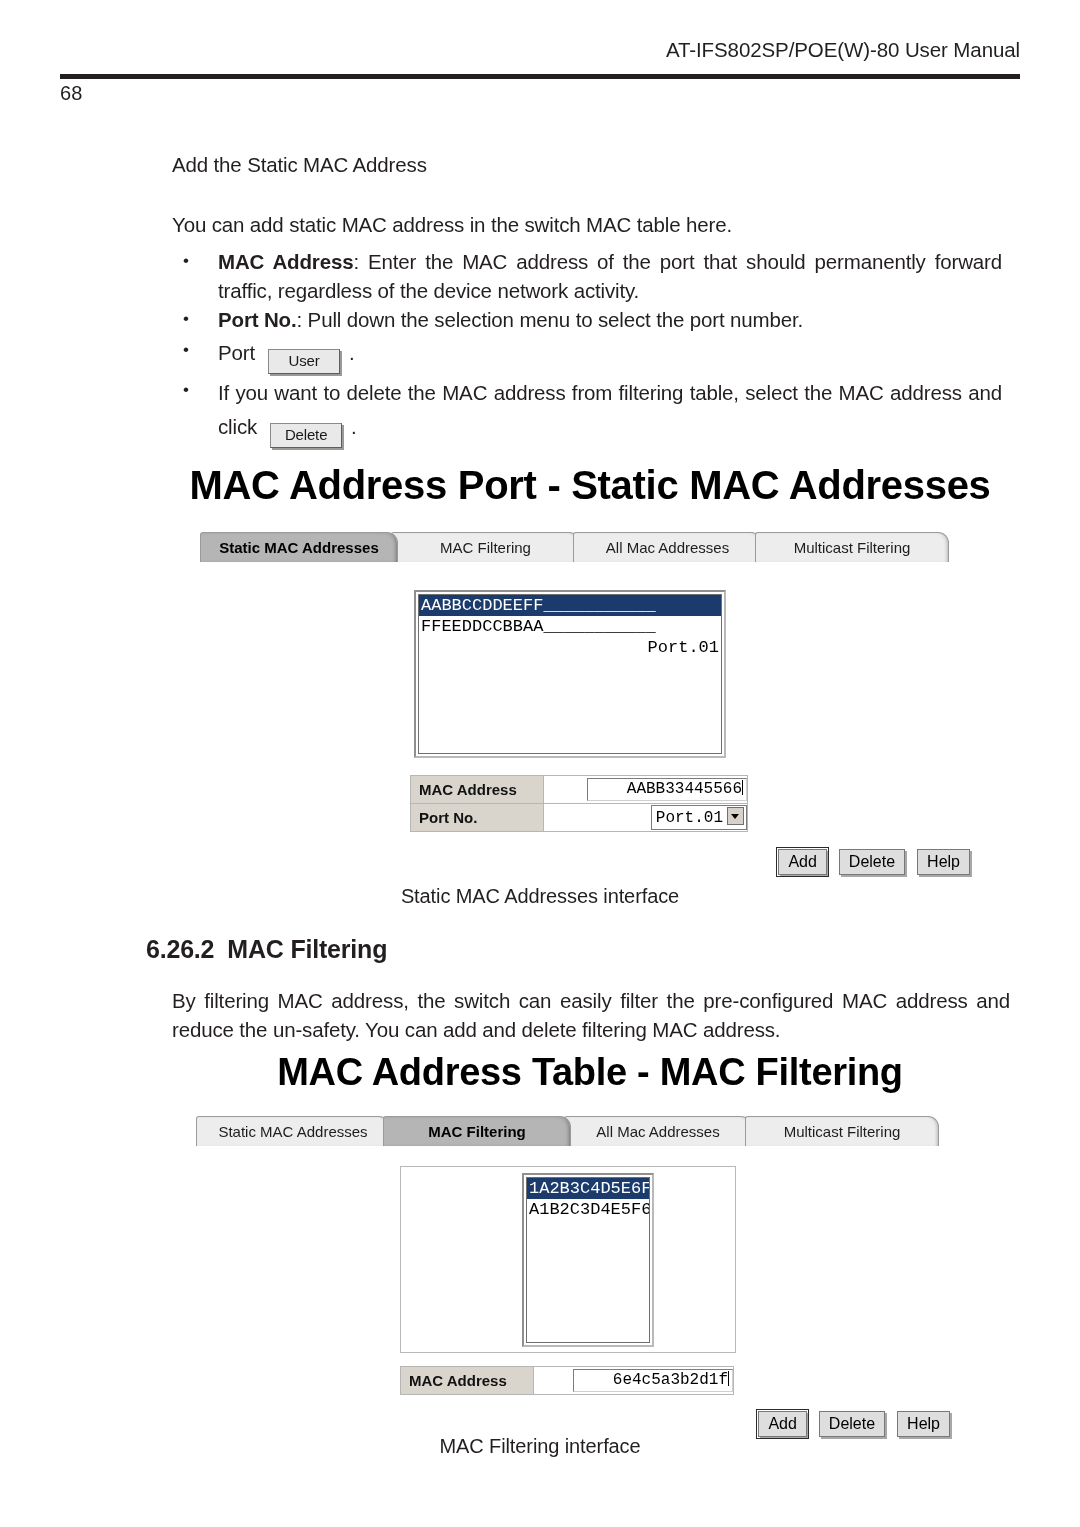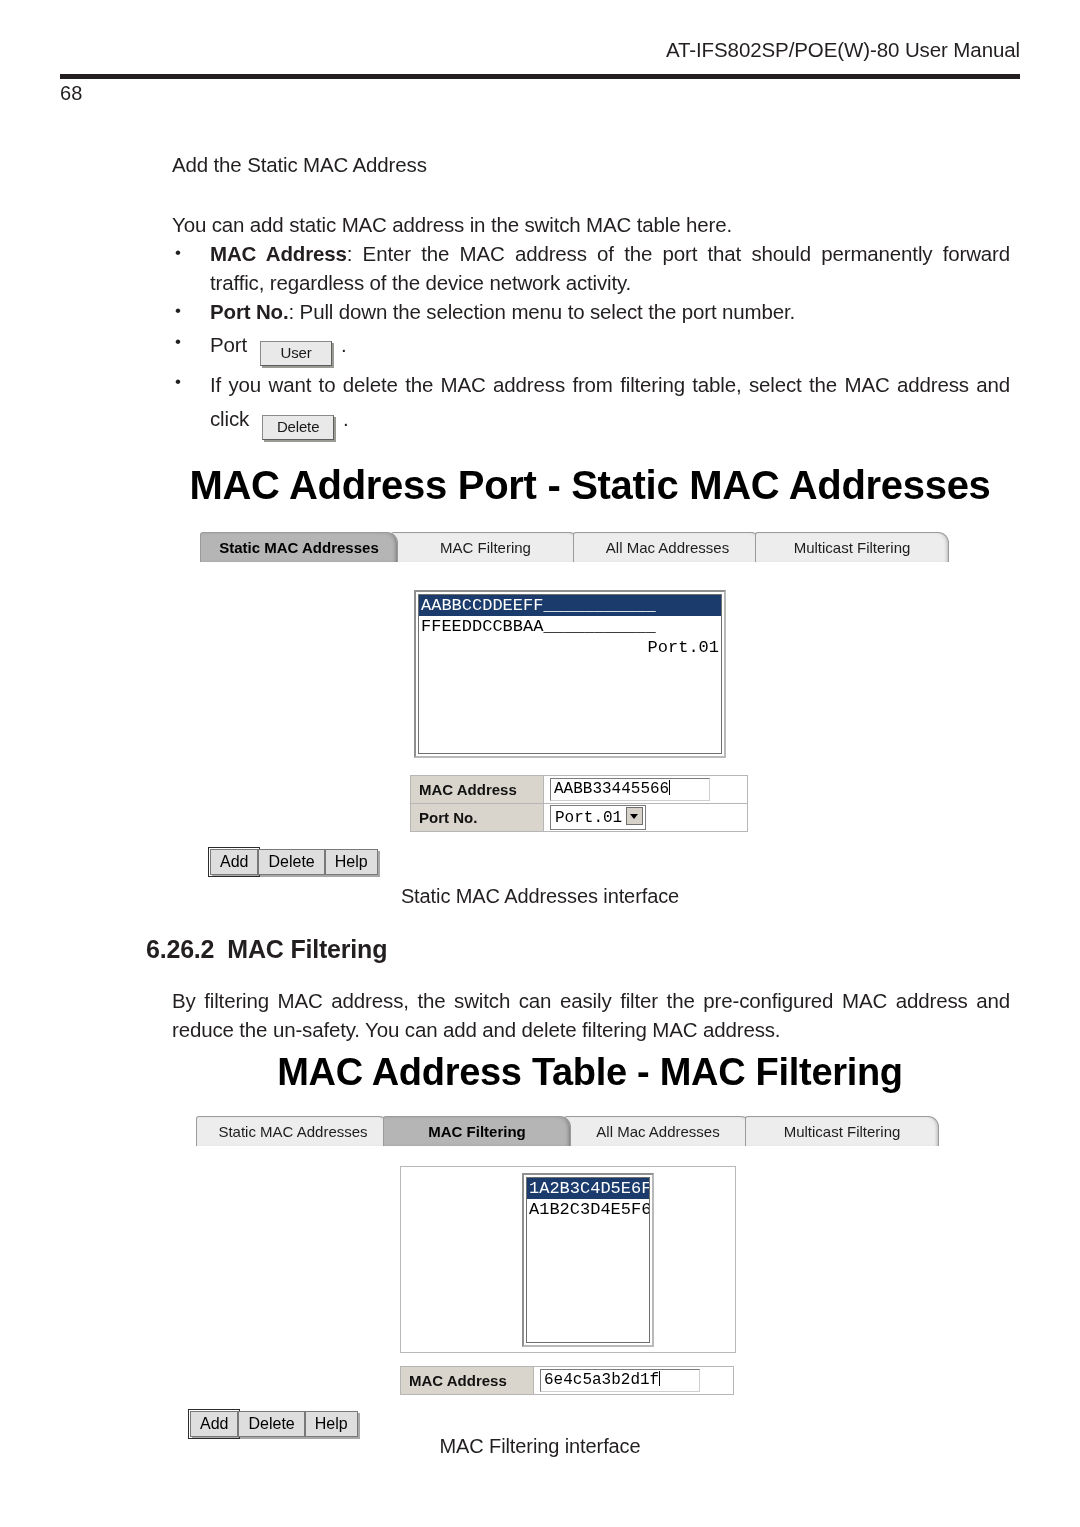--- a/index.html
+++ b/index.html
@@ -60,21 +60,21 @@
   }
   .para {
     font-size: 20.5px;
     line-height: 29px;
     letter-spacing: -.15px;
     color: #231f20;
   }
   .para.lead { margin-bottom: 31px; }
   .para.intro { margin-bottom: 0; }
 
-  .bullet-list { margin: 0; padding: 0; list-style: none; }
+  .bullet-list { margin: 8px; padding: 0; list-style: none; }
   .bullet-row {
     position: relative;
     padding-left: 38px;
     font-size: 20.5px;
     line-height: 29px;
     letter-spacing: -.15px;
     text-align: justify;
     color: #231f20;
   }
   .bullet-row::before {
@@ -194,21 +194,21 @@
   }
   .form-label {
     background: #d9d5cc;
     font-family: "Liberation Sans", sans-serif;
     font-weight: bold;
     font-size: 15px;
     color: #111;
     padding-left: 8px !important;
     white-space: nowrap;
   }
-  .form-field { background: #ffffff; padding-left: 6px !important; }
+  .form-field { background: #ffffff; padding-left: 6px !important; text-align: right; }
 
   .text-input {
     display: inline-block;
     background: #fff;
     border: 1px solid #7c7c7c;
     border-right-color: #cfcfcf;
     border-bottom-color: #cfcfcf;
     font-family: "Liberation Mono", monospace;
     font-size: 16px;
     line-height: 19px;
@@ -248,21 +248,21 @@
   .select-arrow::after {
     content: "";
     position: absolute;
     left: 3px;
     top: 6px;
     border-left: 4px solid transparent;
     border-right: 4px solid transparent;
     border-top: 5px solid #000;
   }
 
-  .btn-row { display: flex; justify-content: flex-start; }
+  .btn-row { display: flex; justify-content: flex-end; gap: 12px; }
   .ui-btn {
     background: #dedede;
     border: 1px solid #787878;
     box-shadow: 2px 2px 0 #a8a8a8;
     font-family: "Liberation Sans", sans-serif;
     font-size: 16px;
     line-height: 17px;
     padding: 3px 9px 4px;
     color: #000;
     text-align: center;

